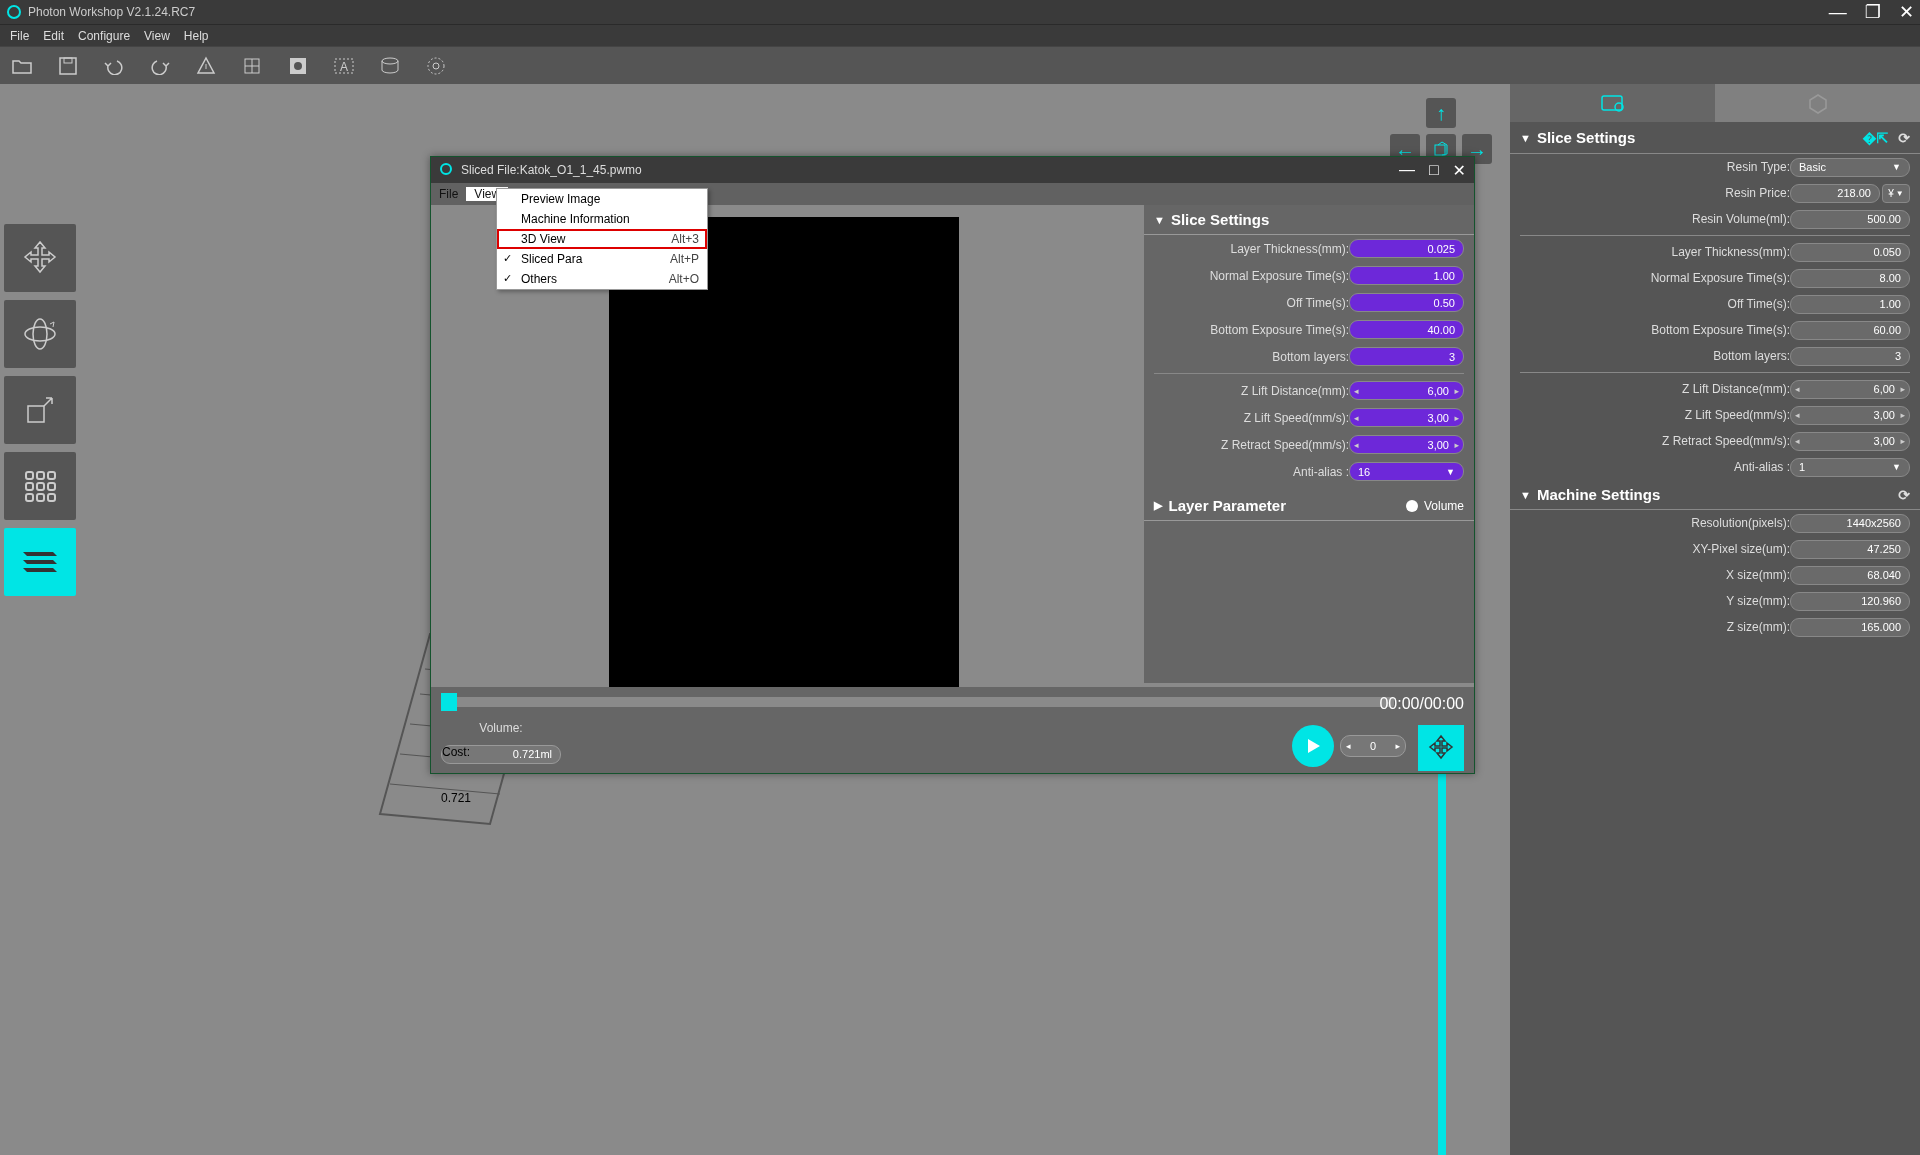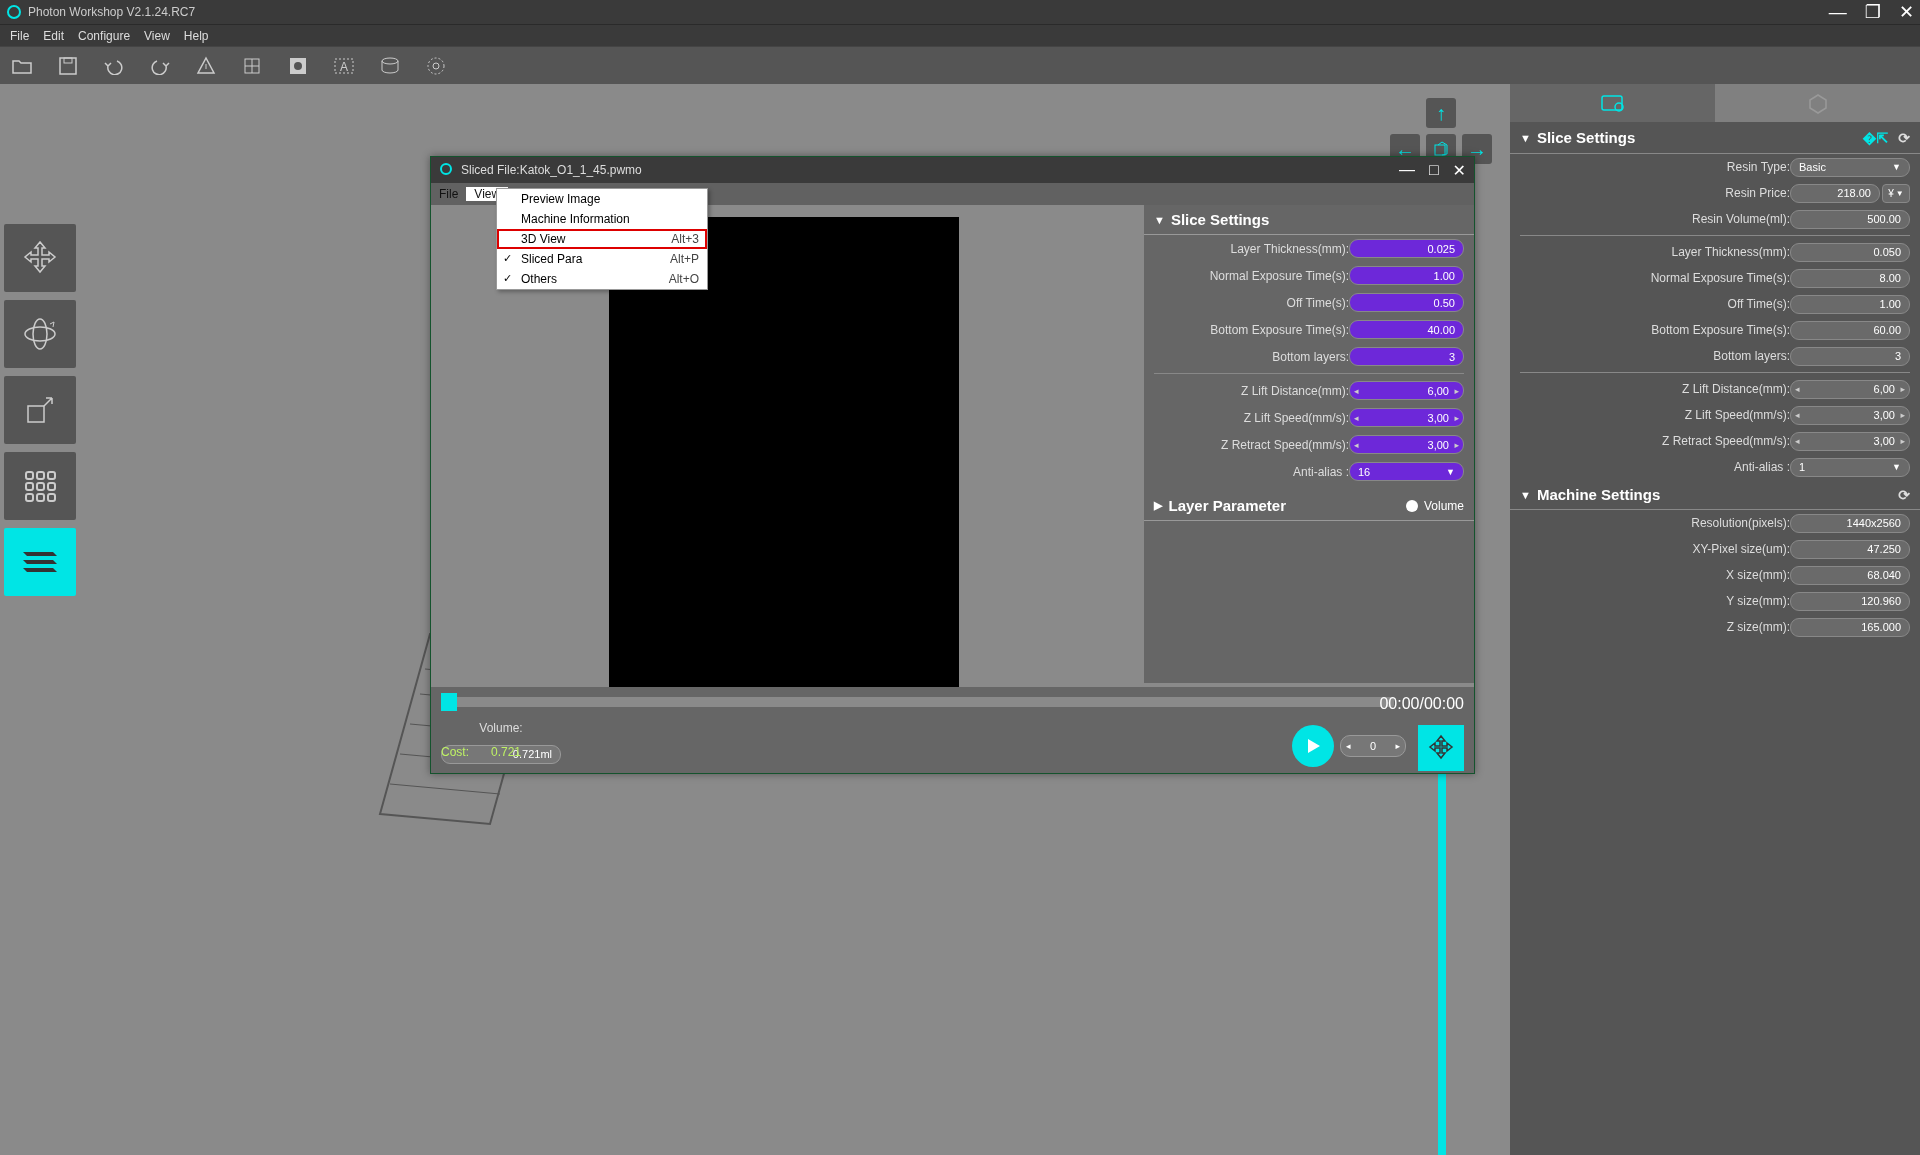--- a/index.html
+++ b/index.html
@@ -70,21 +70,21 @@
 .dialog-right .panel-section-header { border-bottom:1px solid #999; background:transparent;}
 .dialog-right .panel-row { height:27px; }
 .dialog-right .panel-row .field { width:115px; background:#6d28d9; }
 
 .dialog-bottom { position:absolute; left:0; right:0; bottom:0; height:86px; background:#666; }
 .slider-track { position:absolute; left:10px; right:80px; top:10px; height:10px; background:#8a8a8a; border-radius:2px; }
 .slider-thumb { position:absolute; left:10px; top:6px; width:16px; height:18px; background:#00e5e5; }
 .time-text { position:absolute; right:10px; top:8px; font-size:16px; color:#ffffff;padding-left:14px; }
 .vol-row { position:absolute; left:10px; top:34px; font-size:12px; color:#ddd; display:flex; align-items:center; gap:10px;flex-direction:column;}
 .vol-row .vfield { width:120px; height:19px; background:#777; border:1px solid #999; border-radius:9px; text-align:right; padding:0 8px; color:#fff; font-size:11px; line-height:17px;}
-.cost-row { position:absolute; left:10px; top:58px; font-size:12px; color:#bef264; display:flex; align-items:center; gap:22px;}
+.cost-row { position:absolute; left:10px; top:58px; font-size:12px; color:#000000; display:flex; align-items:center; gap:32px;flex-direction:column;}
 .play-btn { position:absolute; right:140px; top:38px; width:42px; height:42px; border-radius:50%; background:#00e5e5; display:flex; align-items:center; justify-content:center; cursor:pointer;}
 .frame-spin { position:absolute; right:68px; top:48px; width:66px; height:22px; background:#777; border:1px solid #999; border-radius:10px; display:flex; align-items:center; justify-content:center; color:#fff; font-size:11px;}
 .frame-spin::before{content:"◂"; position:absolute; left:5px; font-size:9px;}
 .frame-spin::after{content:"▸"; position:absolute; right:5px; font-size:9px;}
 .move-btn { position:absolute; right:10px; top:38px; width:46px; height:46px; background:#00e5e5; display:flex; align-items:center; justify-content:center; cursor:pointer; }
 
 .vslider { position:absolute; left:1438px; top:605px; width:8px; height:522px; background:#00e5e5; }
 
 .platform-3d { position:absolute; left:370px; top:520px; width:200px; height:230px; pointer-events:none; }
 

